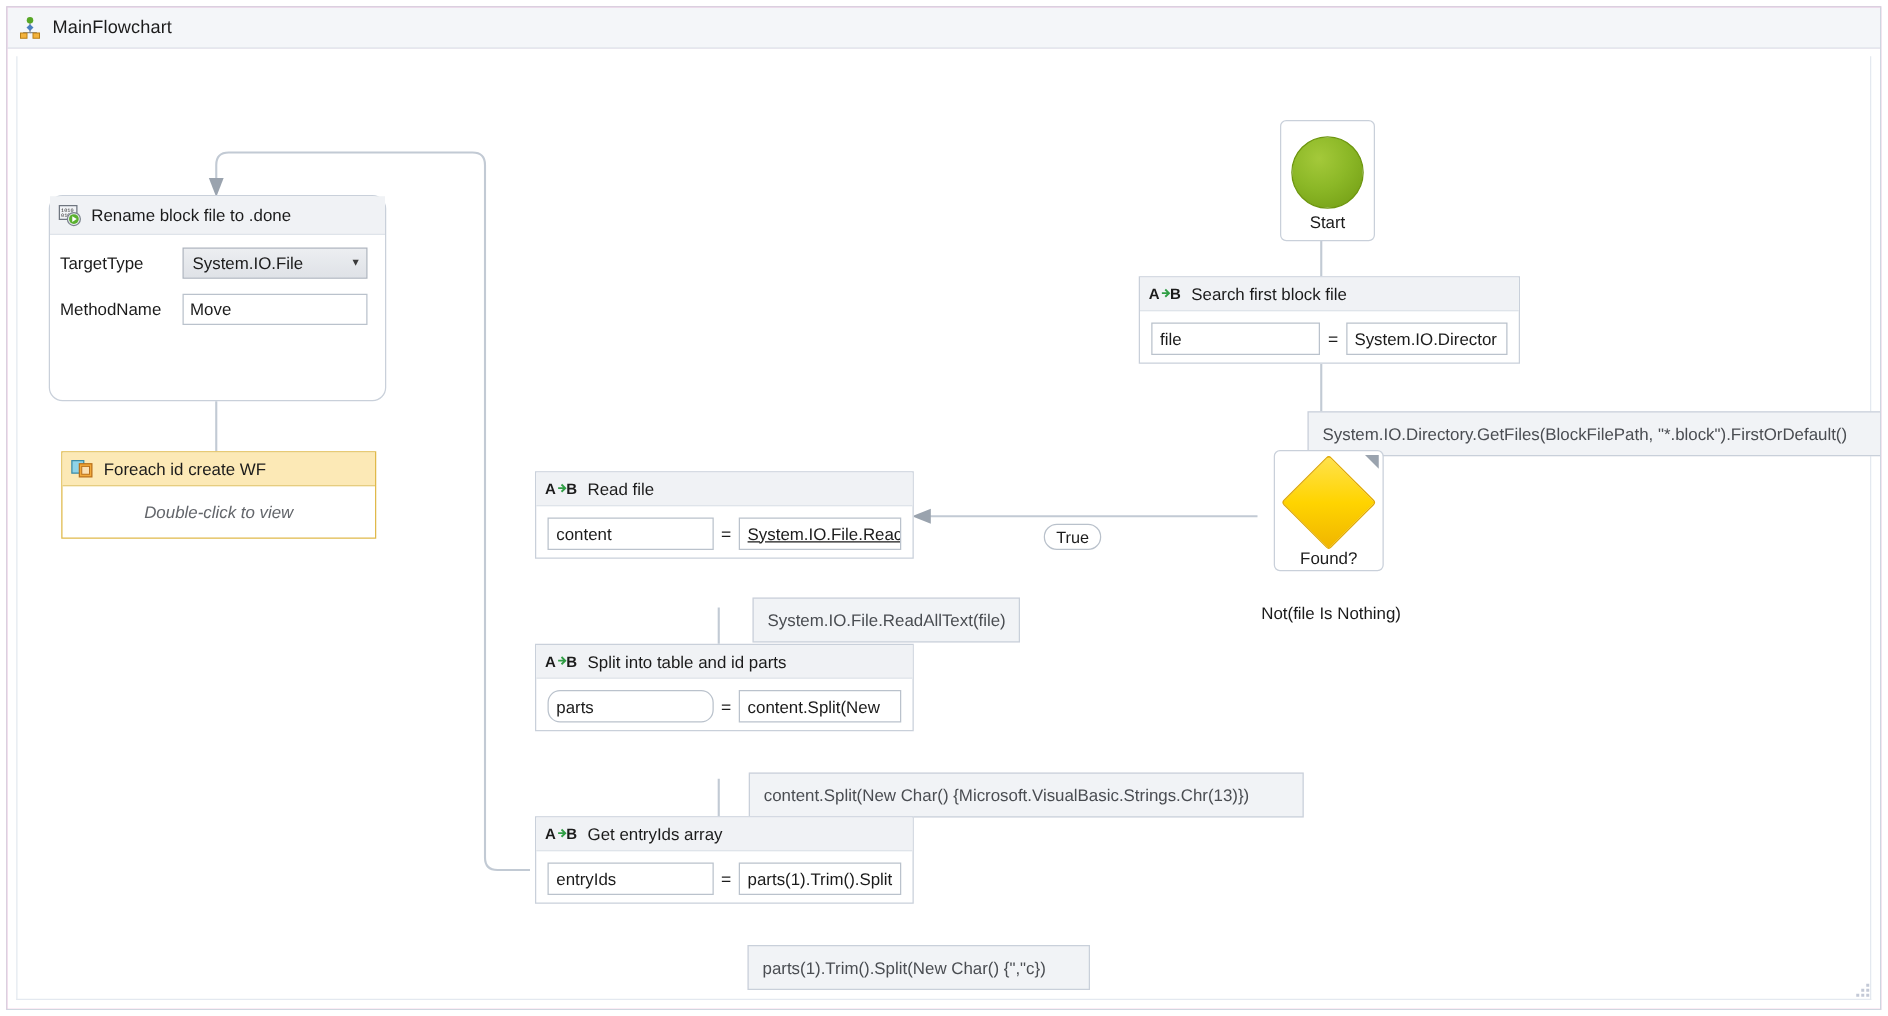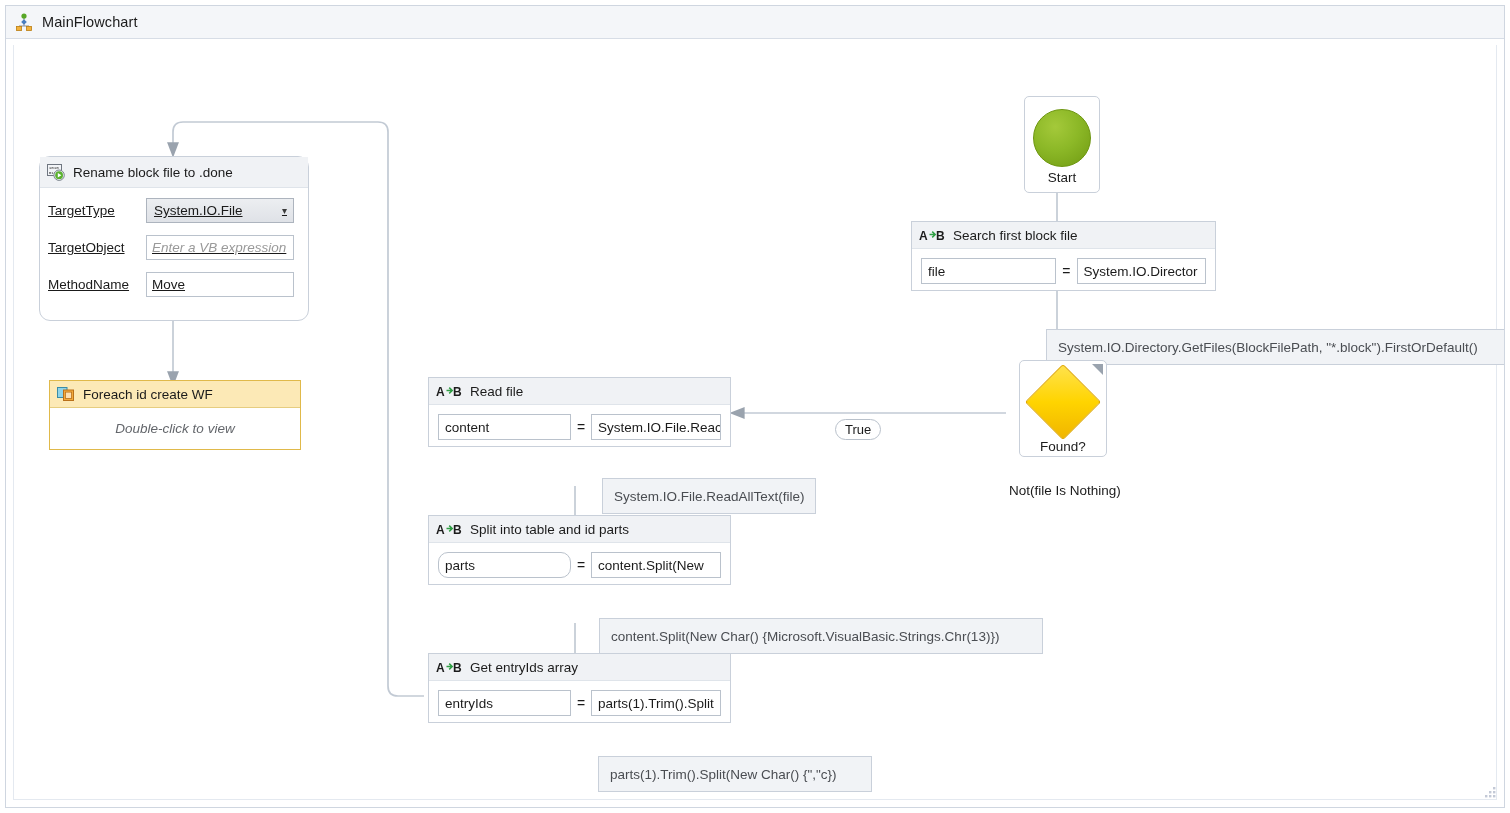--- a/index.html
+++ b/index.html
@@ -78,21 +78,21 @@
   .fld{
     height:26px;border:1px solid #bac2cc;background:#ffffff;
     box-sizing:border-box;display:flex;align-items:center;
     padding:0 6px;font-size:13.5px;color:#1b1b1b;
     white-space:nowrap;overflow:hidden;
   }
   .eq{margin:0 6px;font-size:14px;color:#1b1b1b;}
 
   
   .invoke .card-body{padding:10px 10px 8px 8px;}
-  .row{display:flex;align-items:center;margin-bottom:12px;text-decoration:underline;}
+  .row{display:flex;align-items:center;margin-bottom:12px;}
   .row:last-child{margin-bottom:2px;}
   .row .lbl{width:98px;font-size:13.5px;color:#1b1b1b;}
   .combo{
     width:148px;height:25px;border:1px solid #adb4be;
     background:linear-gradient(#eceef1,#dfe2e7);
     box-sizing:border-box;display:flex;align-items:center;
     justify-content:space-between;padding:0 6px 0 7px;font-size:13.5px;
   }
   .combo .chev{font-size:10px;color:#3b3b3b;line-height:1;}
   .txtbox{
@@ -250,21 +250,21 @@
                 <text x="0" y="12.5" font-family="Liberation Sans, sans-serif" font-size="12" font-weight="bold" fill="#1b1b1b">A</text>
                 <path d="M10.5 7.5 L16 7.5 M13.2 4.6 L16.2 7.5 L13.2 10.4" stroke="#2f9e44" stroke-width="1.5" fill="none"></path>
                 <text x="17" y="12.5" font-family="Liberation Sans, sans-serif" font-size="12" font-weight="bold" fill="#1b1b1b">B</text>
               </svg>
             </span>
             <span class="ttl">Read file</span>
           </div>
           <div class="card-body">
             <div class="fld" style="width:136px;">content</div>
             <span class="eq">=</span>
-            <div class="fld" style="width:133px;">System.IO.File.Reac</div>
+            <div class="fld" style="width:133px;text-decoration:underline;">System.IO.File.Reac</div>
           </div>
         </div>
         <div class="tip" style="left:596px;top:439px;width:214px;">
           <span>System.IO.File.ReadAllText(file)</span>
         </div>
 
         <div class="card assign" style="left:422px;top:476px;width:303px;height:70px;">
           <div class="card-head">
             <span style="display:inline-block;width:27px;height:16px;">
               <svg width="27" height="16" viewBox="0 0 27 16">
@@ -322,35 +322,29 @@
           </div>
           <div class="card-body">
             <div class="row">
               <span class="lbl">TargetType</span>
               <div class="combo">
                 <span>System.IO.File</span>
                 <span class="chev">▾</span>
               </div>
             </div>
             <div class="row">
-              <span class="lbl">TargetObject</span>
-              <div class="txtbox ph">
-                <span>Enter a VB expression</span>
-              </div>
-            </div>
-            <div class="row">
               <span class="lbl">MethodName</span>
               <div class="txtbox">
                 <span>Move</span>
               </div>
             </div>
           </div>
         </div>
 
-        <div class="card subwf" style="left:43px;top:341px;width:252px;height:70px;">
+        <div class="card subwf" style="left:43px;top:322px;width:252px;height:70px;">
           <div class="card-head">
             <span style="display:inline-block;width:19px;height:16px;">
               <svg width="19" height="16" viewBox="0 0 19 16">
                 <rect x="0.5" y="1.5" width="9.5" height="10" fill="#8fd3e8" stroke="#3b8ba6" stroke-width="1"></rect>
                 <rect x="6.5" y="4" width="10" height="10.5" fill="#f2a93b" stroke="#b9701a" stroke-width="1"></rect>
                 <rect x="8.4" y="6.1" width="6.2" height="6.3" fill="#fbe0b3" stroke="#b9701a" stroke-width="0.8"></rect>
               </svg>
             </span>
             <span class="ttl">Foreach id create WF</span>
           </div>

